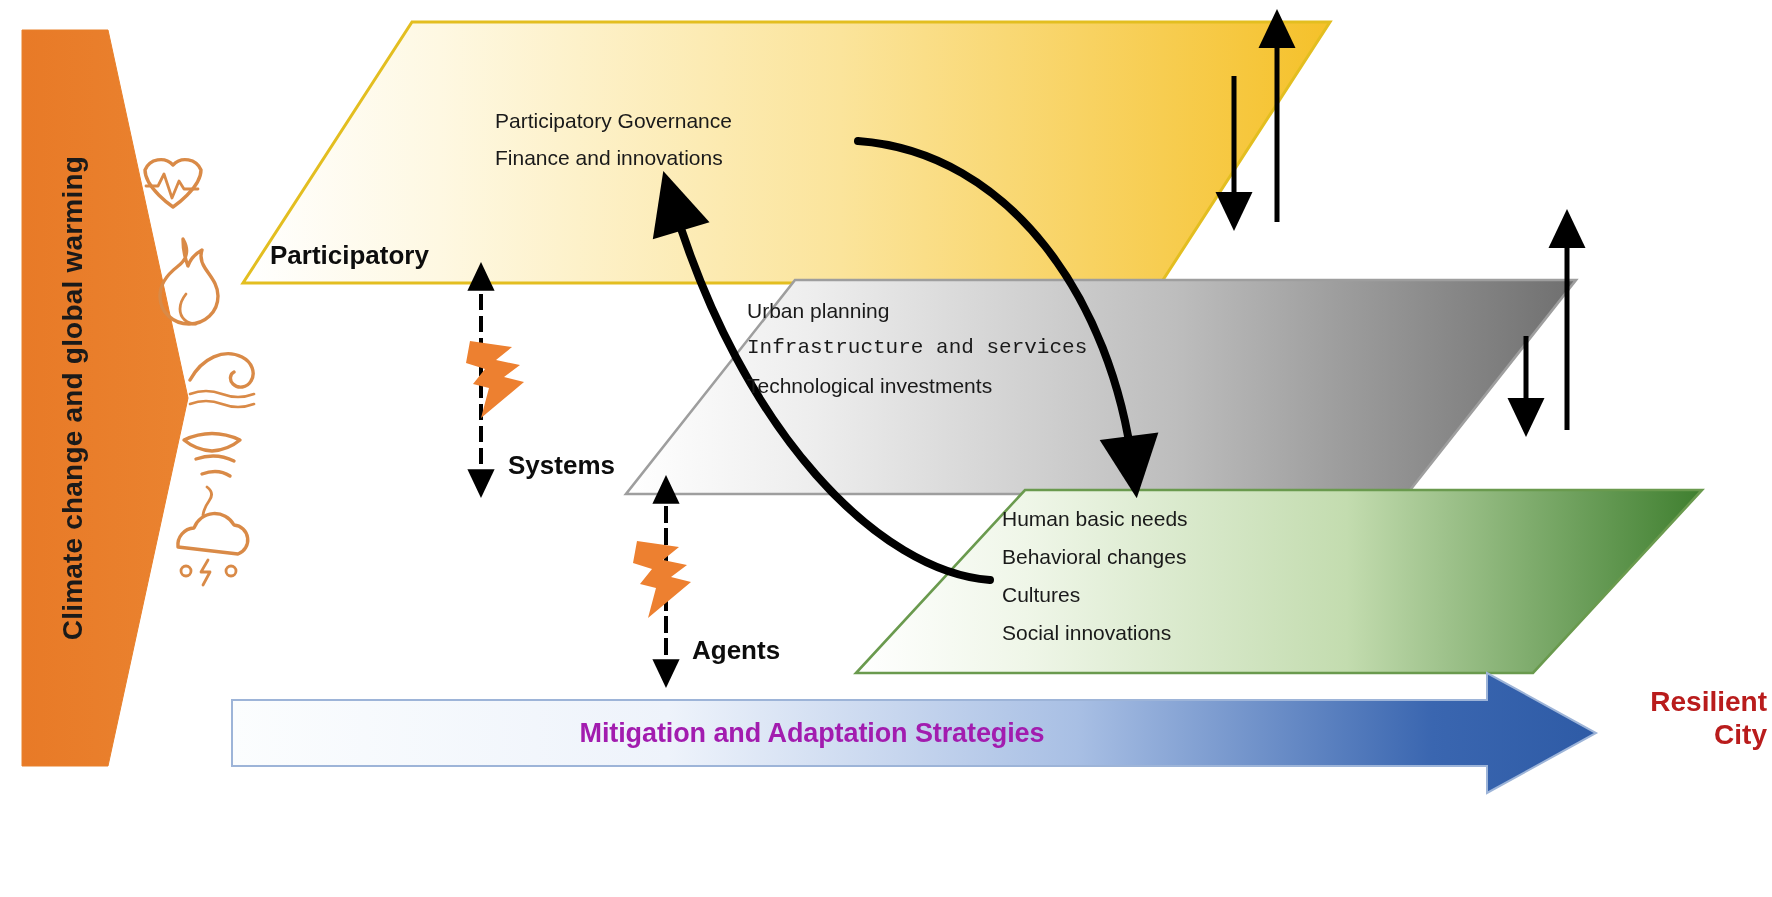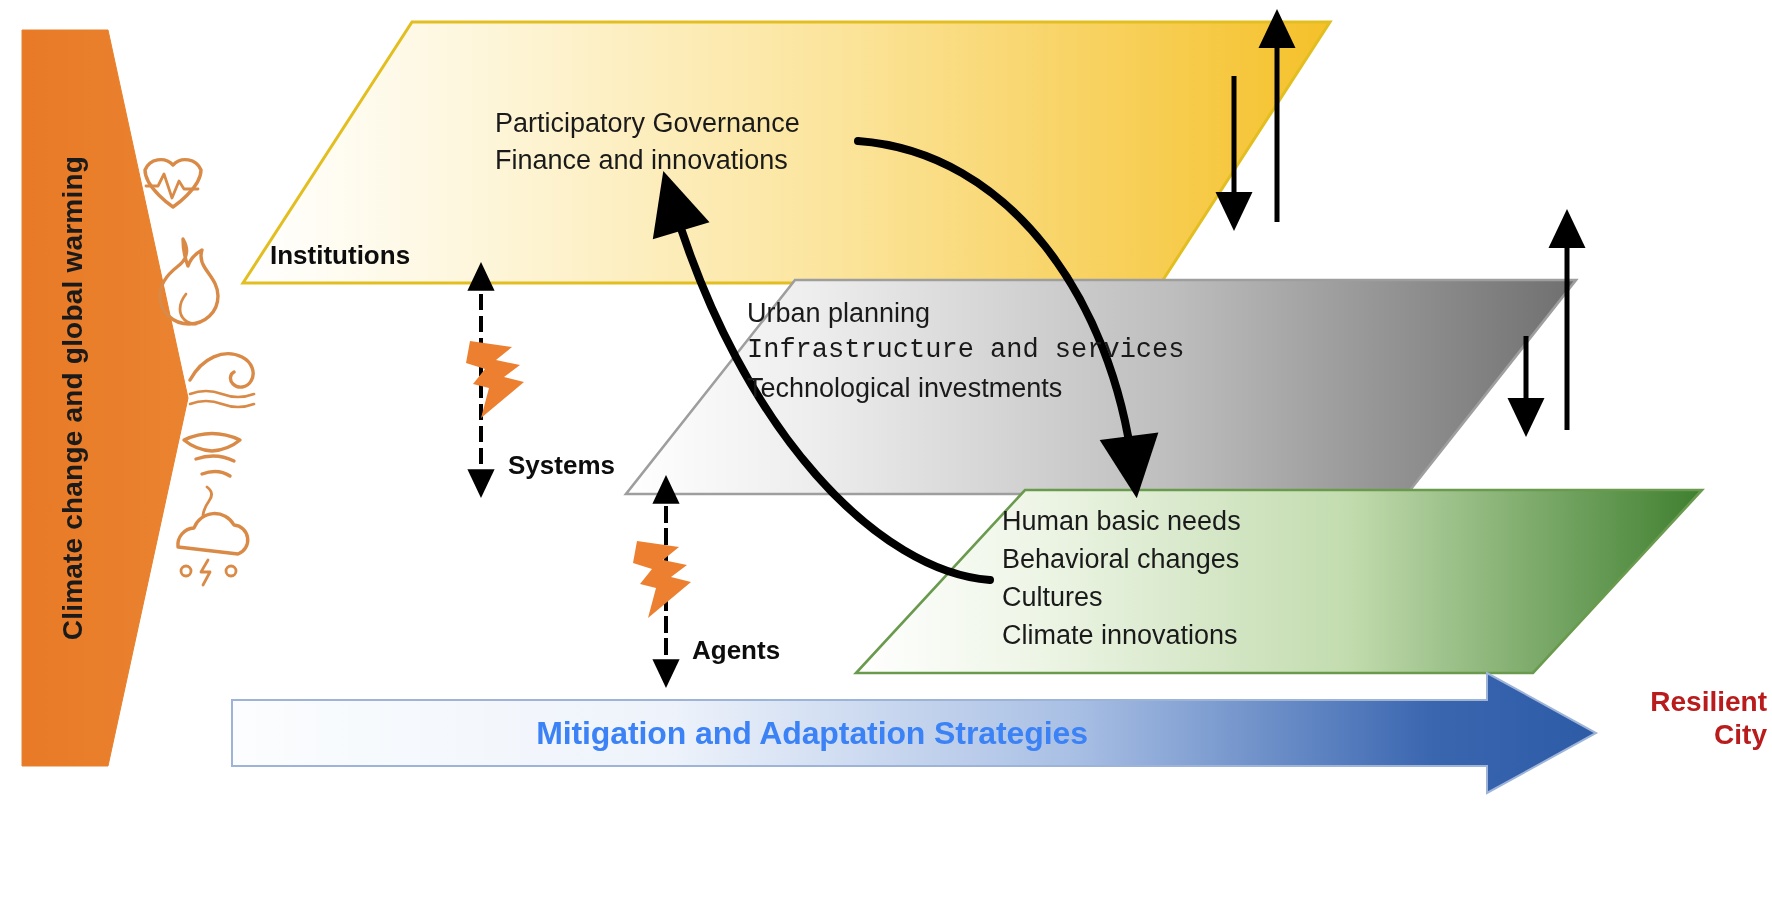--- a/index.html
+++ b/index.html
@@ -32,23 +32,23 @@
   }
   .banner-label {
     position: absolute;
     width: 1160px;
     left: 232px;
     top: 703px;
     height: 60px;
     display: flex;
     align-items: center;
     justify-content: center;
-    font-size: 32px;
-    font-weight: bold;
-    color: #3b82f6;
+    font-size: 27px;
+    font-weight: bold;
+    color: #a21caf;
     letter-spacing: -0.1px;
   }
   .vside {
     position: absolute;
     left: 27px;
     top: 30px;
     width: 92px;
     height: 736px;
     display: flex;
     align-items: center;
@@ -62,21 +62,21 @@
     font-weight: bold;
     color: #1a1a1a;
     letter-spacing: 0.2px;
   }
   .layer-name {
     font-weight: bold;
     font-size: 26px;
     color: #0d0d0d;
   }
   .body-line {
-    font-size: 27px;
+    font-size: 21px;
     color: #1a1a1a;
   }
   .resilient {
     position: absolute;
     left: 1597px;
     top: 685px;
     width: 170px;
     text-align: right;
     font-size: 28px;
     font-weight: bold;
@@ -213,34 +213,34 @@
 
     <g>
       <path d="M232,700 L1487,700 L1487,673 L1596,733 L1487,793 L1487,766 L232,766 Z" fill="url(#gradBanner)" stroke="#9DB4D8" stroke-width="2"></path>
     </g>
   </svg>
 
   <div class="vside">
     <span>Climate change and global warming</span>
   </div>
 
-  <div class="txt layer-name" style="left:270px; top:242px;">Institutions</div>
+  <div class="txt layer-name" style="left:270px; top:242px;">Participatory</div>
   <div class="txt body-line" style="left:495px; top:110px;">Participatory Governance</div>
   <div class="txt body-line" style="left:495px; top:147px;">Finance and innovations</div>
 
   <div class="txt layer-name" style="left:508px; top:452px;text-align:right;">Systems</div>
   <div class="txt body-line" style="left:747px; top:300px;">Urban planning</div>
   <div class="txt body-line" style="left:747px; top:337px;font-family:Liberation Mono, monospace;">Infrastructure and services</div>
   <div class="txt body-line" style="left:747px; top:375px;">Technological investments</div>
 
   <div class="txt layer-name" style="left:692px; top:637px;">Agents</div>
   <div class="txt body-line" style="left:1002px; top:508px;">Human basic needs</div>
   <div class="txt body-line" style="left:1002px; top:546px;">Behavioral changes</div>
   <div class="txt body-line" style="left:1002px; top:584px;">Cultures</div>
-  <div class="txt body-line" style="left:1002px; top:622px;">Climate innovations</div>
+  <div class="txt body-line" style="left:1002px; top:622px;">Social innovations</div>
 
   <div class="banner-label">Mitigation and Adaptation Strategies</div>
 
   <div class="resilient">
     <div>Resilient</div>
     <div>City</div>
   </div>
 
 </div>
 

